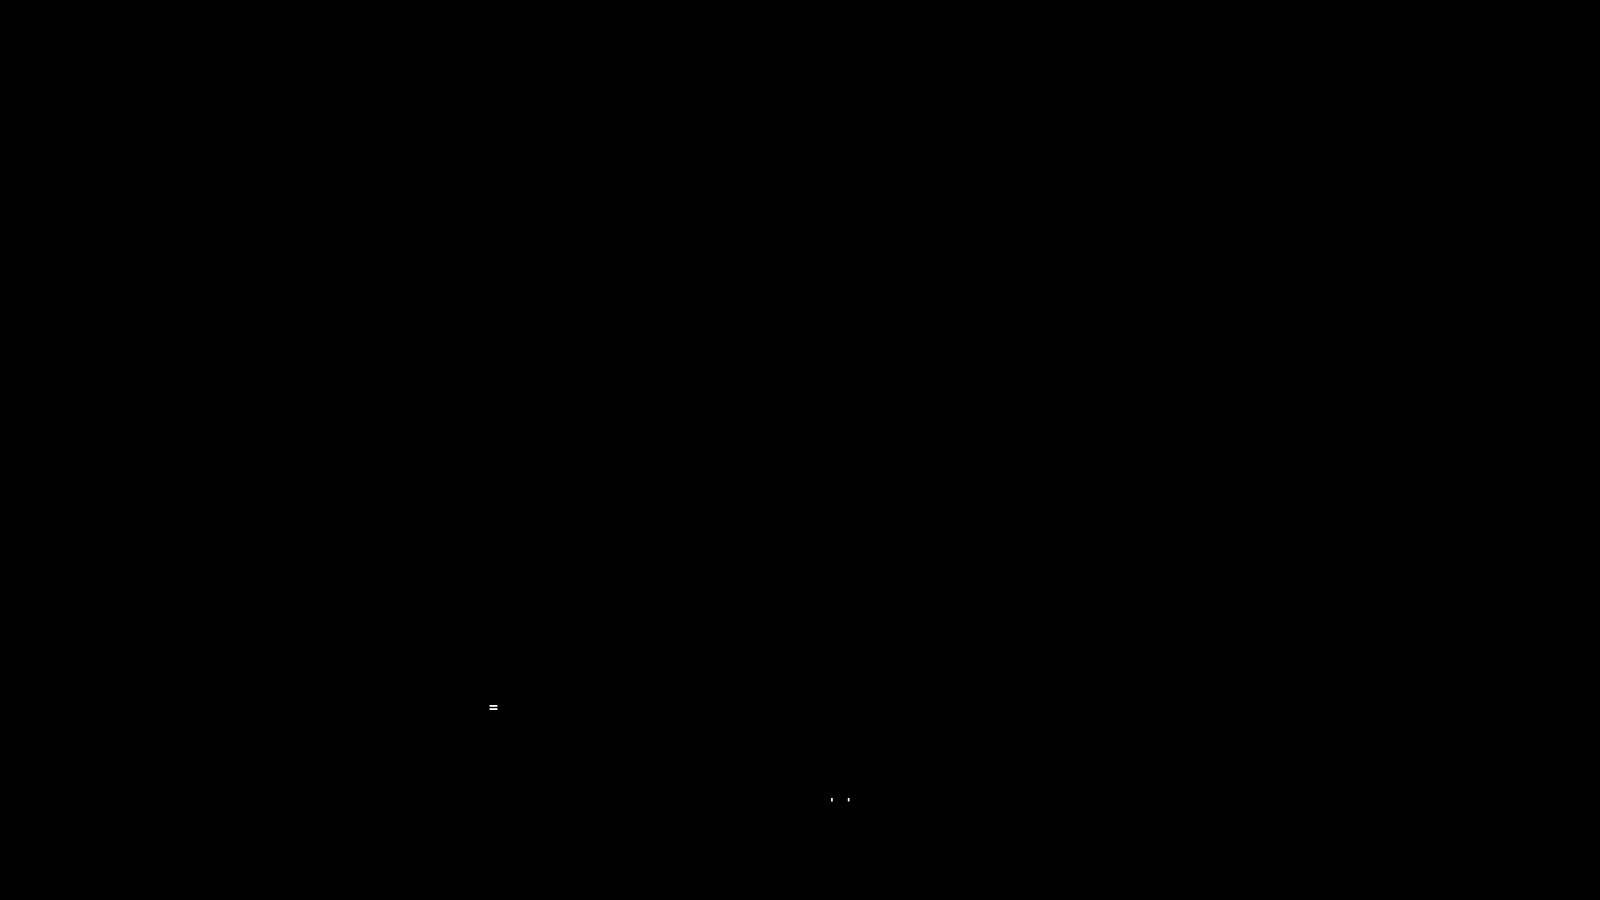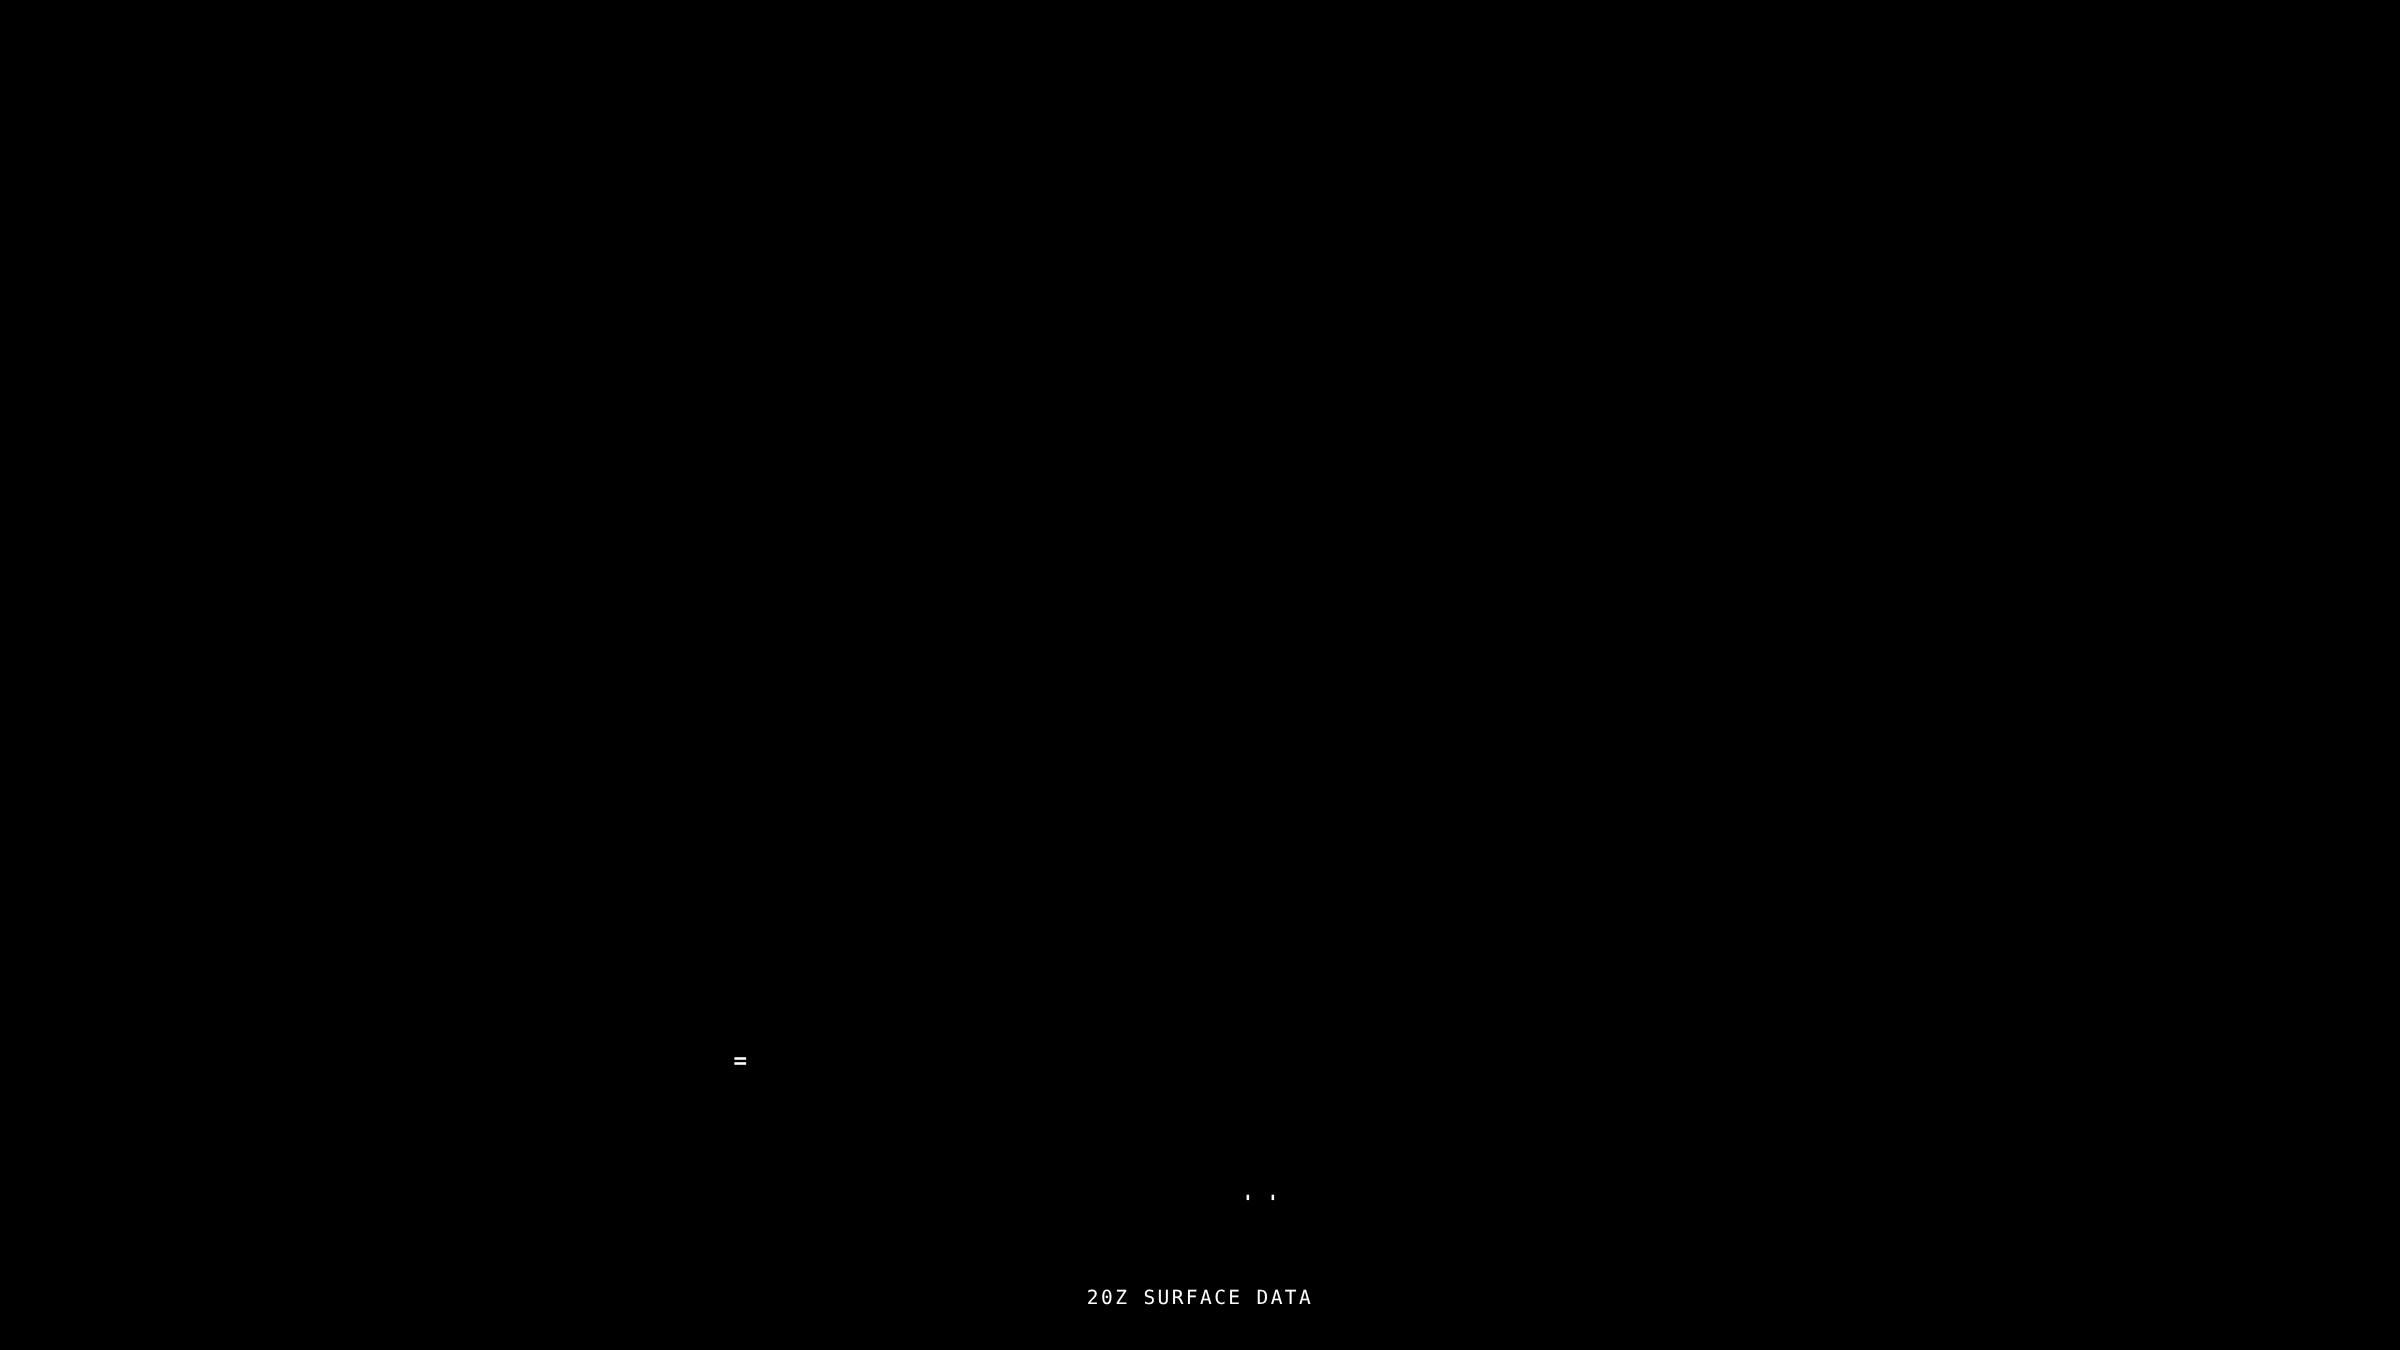--- a/index.html
+++ b/index.html
@@ -59,15 +59,14 @@
 </style>
 </head>
 <body>
 
 <div class="screen">
 
   <div class="mark mark-equals">=</div>
 
   <div class="mark mark-ticks">' '</div>
 
-  <div class="caption">20Z SURFACE DATA</div>
 
 </div>
 
 </body></html>

